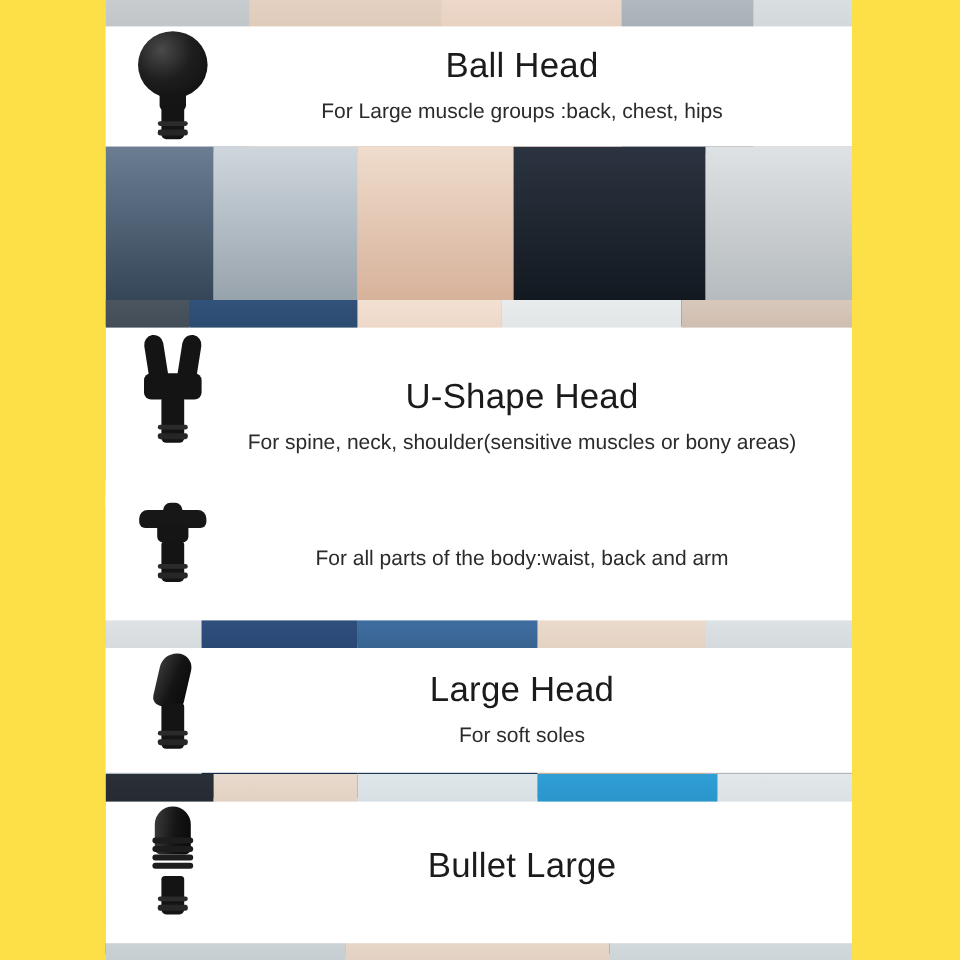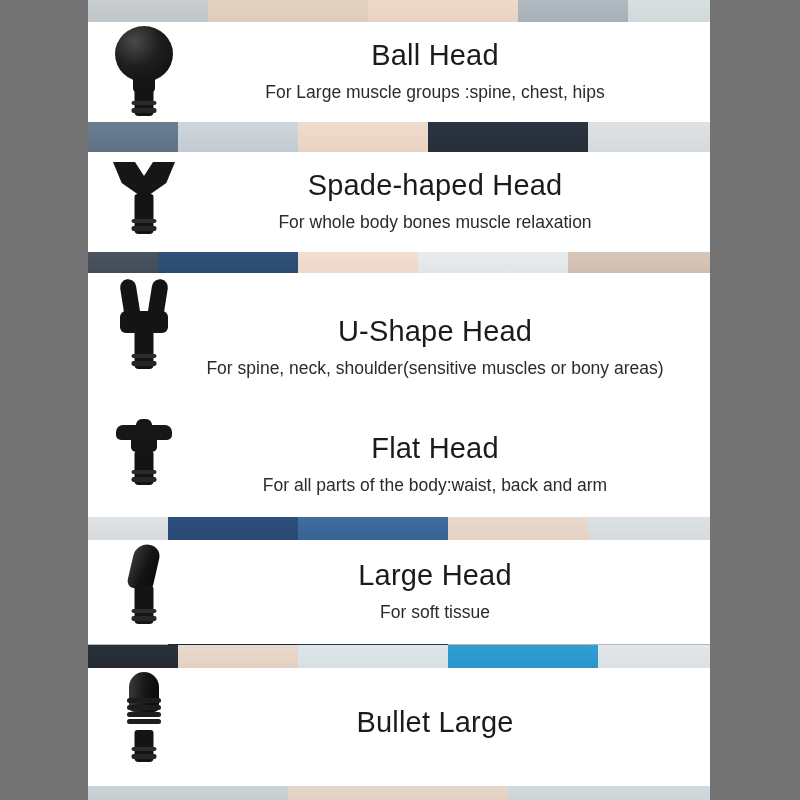--- a/index.html
+++ b/index.html
@@ -7,21 +7,21 @@
     width: 800px; height: 800px;
     background: #ffffff;
     font-family: "Liberation Sans", sans-serif;
     overflow: hidden;
   }
 
   .page {
     position: relative;
     width: 800px;
     height: 800px;
-    background: #737373;
+    background: #fde047;
     overflow: hidden;
   }
 
   
   .backdrop {
     position: absolute;
     left: 0; top: 0; right: 0; bottom: 0;
     z-index: 0;
   }
   .strip {
@@ -239,35 +239,24 @@
   <div class="cards">
 
     <div class="card" style="top:22px;height:100px;">
       <div class="thumb">
         <div class="att ball-top"></div>
         <div class="att ball-neck"></div>
         <div class="att shank" style="top:66px;height:28px;"></div>
       </div>
       <div class="textcol">
         <div class="title">Ball Head</div>
-        <div class="subtitle">For Large muscle groups :spine, chest, hips</div>
-      </div>
-    </div>
-
-    <div class="card" style="top:152px;height:100px;">
-      <div class="thumb">
-        <div class="att spade-top"></div>
-        <div class="att spade-notch"></div>
-        <div class="att shank" style="top:42px;height:40px;"></div>
-      </div>
-      <div class="textcol">
-        <div class="title">Spade-haped Head</div>
-        <div class="subtitle">For whole body bones muscle relaxation</div>
-      </div>
-    </div>
+        <div class="subtitle">For Large muscle groups :back, chest, hips</div>
+      </div>
+    </div>
+
 
     <div class="card" style="top:273px;height:149px;">
       <div class="thumb">
         <div class="att u-left"></div>
         <div class="att u-right"></div>
         <div class="att u-base"></div>
         <div class="att shank" style="top:58px;height:38px;"></div>
       </div>
       <div class="textcol">
         <div class="title">U-Shape Head</div>
@@ -276,33 +265,32 @@
     </div>
 
     <div class="card" style="top:413px;height:104px;">
       <div class="thumb">
         <div class="att flat-bump"></div>
         <div class="att flat-top"></div>
         <div class="att flat-neck"></div>
         <div class="att shank" style="top:38px;height:34px;"></div>
       </div>
       <div class="textcol">
-        <div class="title">Flat Head</div>
         <div class="subtitle">For all parts of the body:waist, back and arm</div>
       </div>
     </div>
 
     <div class="card" style="top:540px;height:104px;">
       <div class="thumb">
         <div class="att thumb-top"></div>
         <div class="att shank" style="top:46px;height:38px;"></div>
       </div>
       <div class="textcol">
         <div class="title">Large Head</div>
-        <div class="subtitle">For soft tissue</div>
+        <div class="subtitle">For soft soles</div>
       </div>
     </div>
 
     <div class="card" style="top:668px;height:118px;">
       <div class="thumb">
         <div class="att bullet-top"></div>
         <div class="rings">
             <i></i>
             <i></i>
             <i></i>

